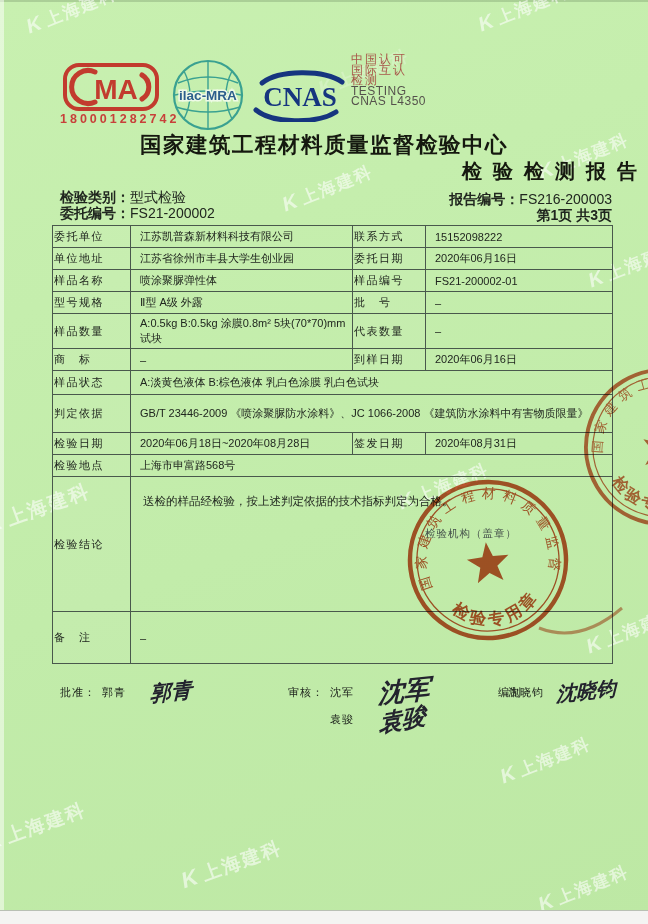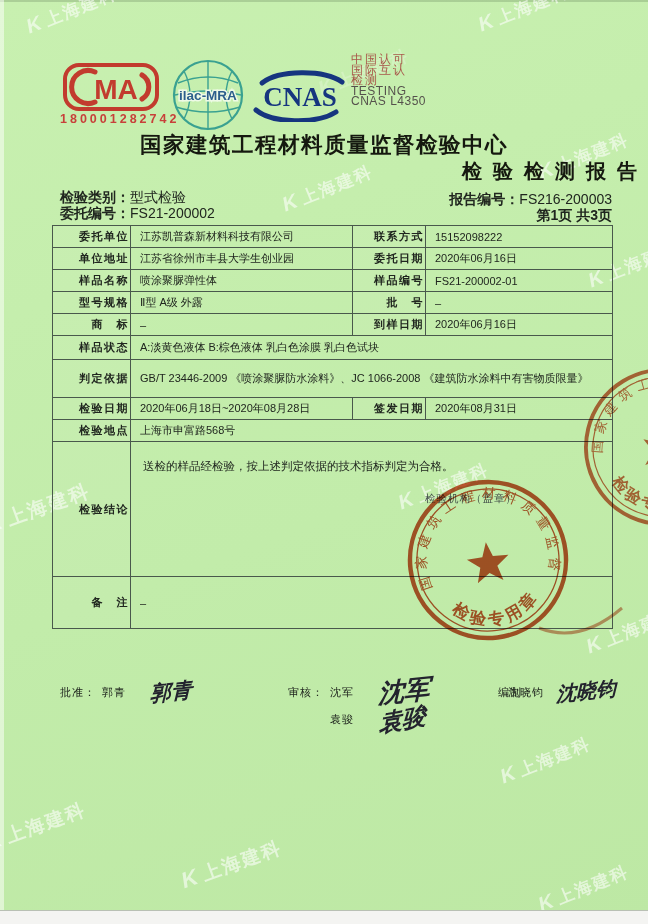--- a/index.html
+++ b/index.html
@@ -29,21 +29,21 @@
       font-size:21.5px;font-weight:bold;letter-spacing:1.5px;color:#15180f;}
   .title2{position:absolute;top:158px;left:0;width:100%;text-align:right;
       font-size:20px;font-weight:bold;letter-spacing:11px;text-indent:11px;color:#15180f;}
   
   .meta{position:absolute;font-size:14px;}
   .meta b{font-weight:bold;}
   
   table.rep{position:absolute;left:52px;top:225px;width:560px;border-collapse:collapse;
       table-layout:fixed;font-size:11px;}
   table.rep td{border:1px solid #49584c;vertical-align:middle;overflow:hidden;}
-  table.rep td.lbl{font-weight:bold;text-align:right;letter-spacing:1.5px;background:rgba(255,255,255,.04);}
+  table.rep td.lbl{font-weight:normal;text-align:left;letter-spacing:1.5px;background:rgba(255,255,255,.04);}
   table.rep td.val{padding:2px 6px 2px 9px;}
   .concl-cell{position:relative;}
   .concl-text{position:absolute;left:12px;top:16px;width:330px;line-height:16px;font-size:11.5px;}
   .stamp-caption{position:absolute;left:294px;top:50px;font-size:10.5px;letter-spacing:1px;color:#44504a;}
   
   .stamp{position:absolute;mix-blend-mode:multiply;opacity:.9;color:#c9451f;}
   .stamp-main{left:402px;top:474px;transform:rotate(-7deg);}
   .stamp-partial{left:578px;top:362px;transform:rotate(14deg);opacity:.8;}
   .stamp-arc-artifact{position:absolute;left:534px;top:598px;mix-blend-mode:multiply;opacity:.55;}
   
@@ -146,20 +146,26 @@
       <td class="lbl">样品编号</td>
       <td class="val">FS21-200002-01</td>
     </tr>
     <tr style="height:22px">
       <td class="lbl">型号规格</td>
       <td class="val">Ⅱ型 A级 外露</td>
       <td class="lbl">批　号</td>
       <td class="val">–</td>
     </tr>
     <tr style="height:22px">
+      <td class="lbl">样品数量</td>
+      <td class="val">A:0.5kg B:0.5kg 涂膜0.8m² 5块(70*70)mm试块</td>
+      <td class="lbl">代表数量</td>
+      <td class="val">–</td>
+    </tr>
+    <tr style="height:22px">
       <td class="lbl">商　标</td>
       <td class="val">–</td>
       <td class="lbl">到样日期</td>
       <td class="val">2020年06月16日</td>
     </tr>
     <tr style="height:24px">
       <td class="lbl">样品状态</td>
       <td class="val" colspan="3">A:淡黄色液体 B:棕色液体 乳白色涂膜 乳白色试块</td>
     </tr>
     <tr style="height:38px">

